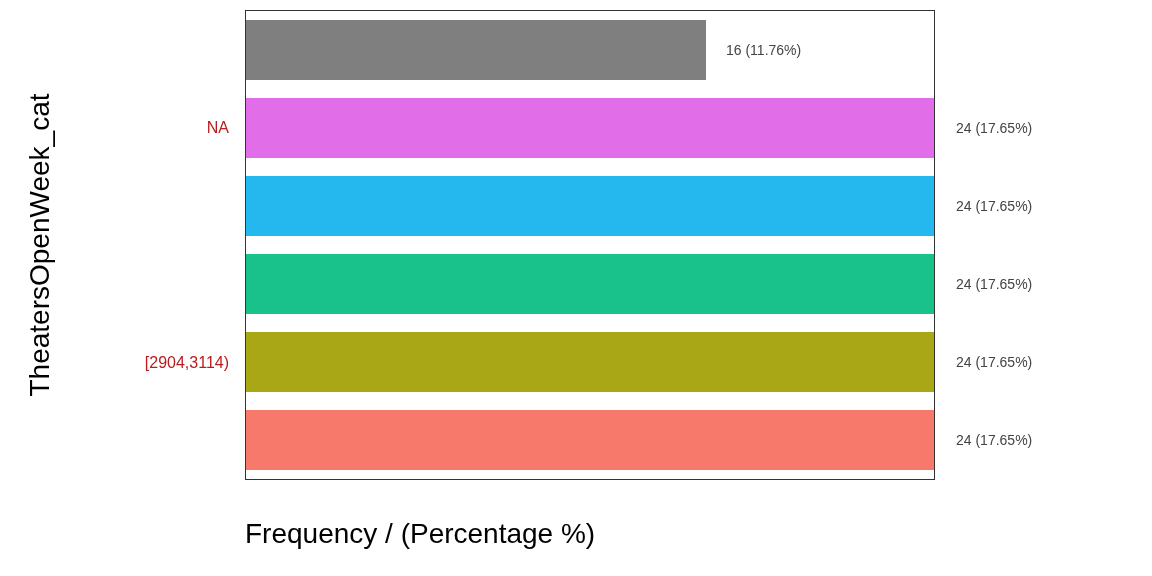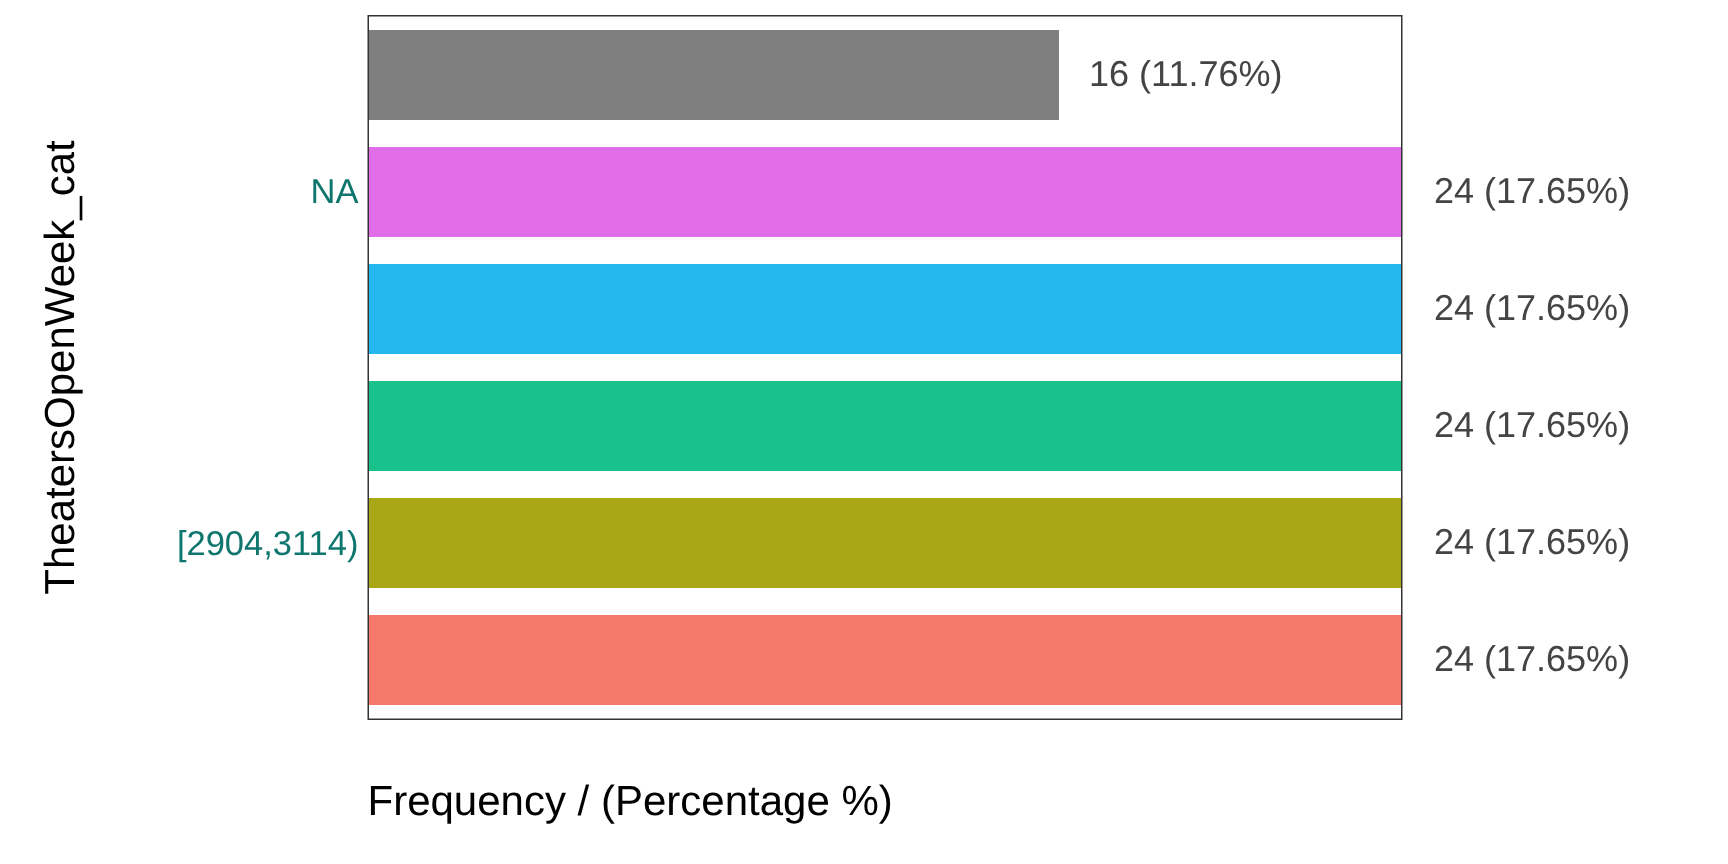--- a/index.html
+++ b/index.html
@@ -41,23 +41,23 @@
     width: 185px;
     bottom: 90px;
     display: flex;
     flex-direction: column;
   }
   .tick-label {
     flex: 1;
     display: flex;
     align-items: center;
     justify-content: flex-end;
-    padding-right: 6px;
-    font-size: 23px;
-    color: #0f766e;
+    padding-right: 16px;
+    font-size: 16px;
+    color: #b91c1c;
     white-space: pre;
   }
   .panel {
     position: absolute;
     left: 185px;
     top: 0;
     width: 690px;
     bottom: 90px;
     border: 1.5px solid #333;
     background: #fff;
@@ -72,21 +72,21 @@
     flex: 1;
     position: relative;
     display: flex;
     align-items: center;
   }
   .bar {
     height: 78%;
   }
   .value-label {
     position: absolute;
-    font-size: 24px;
+    font-size: 14px;
     color: #444;
     white-space: nowrap;
   }
   .x-axis-title {
     position: absolute;
     left: 185px;
     width: 690px;
     bottom: 20px;
     text-align: left;
     font-size: 28px;

